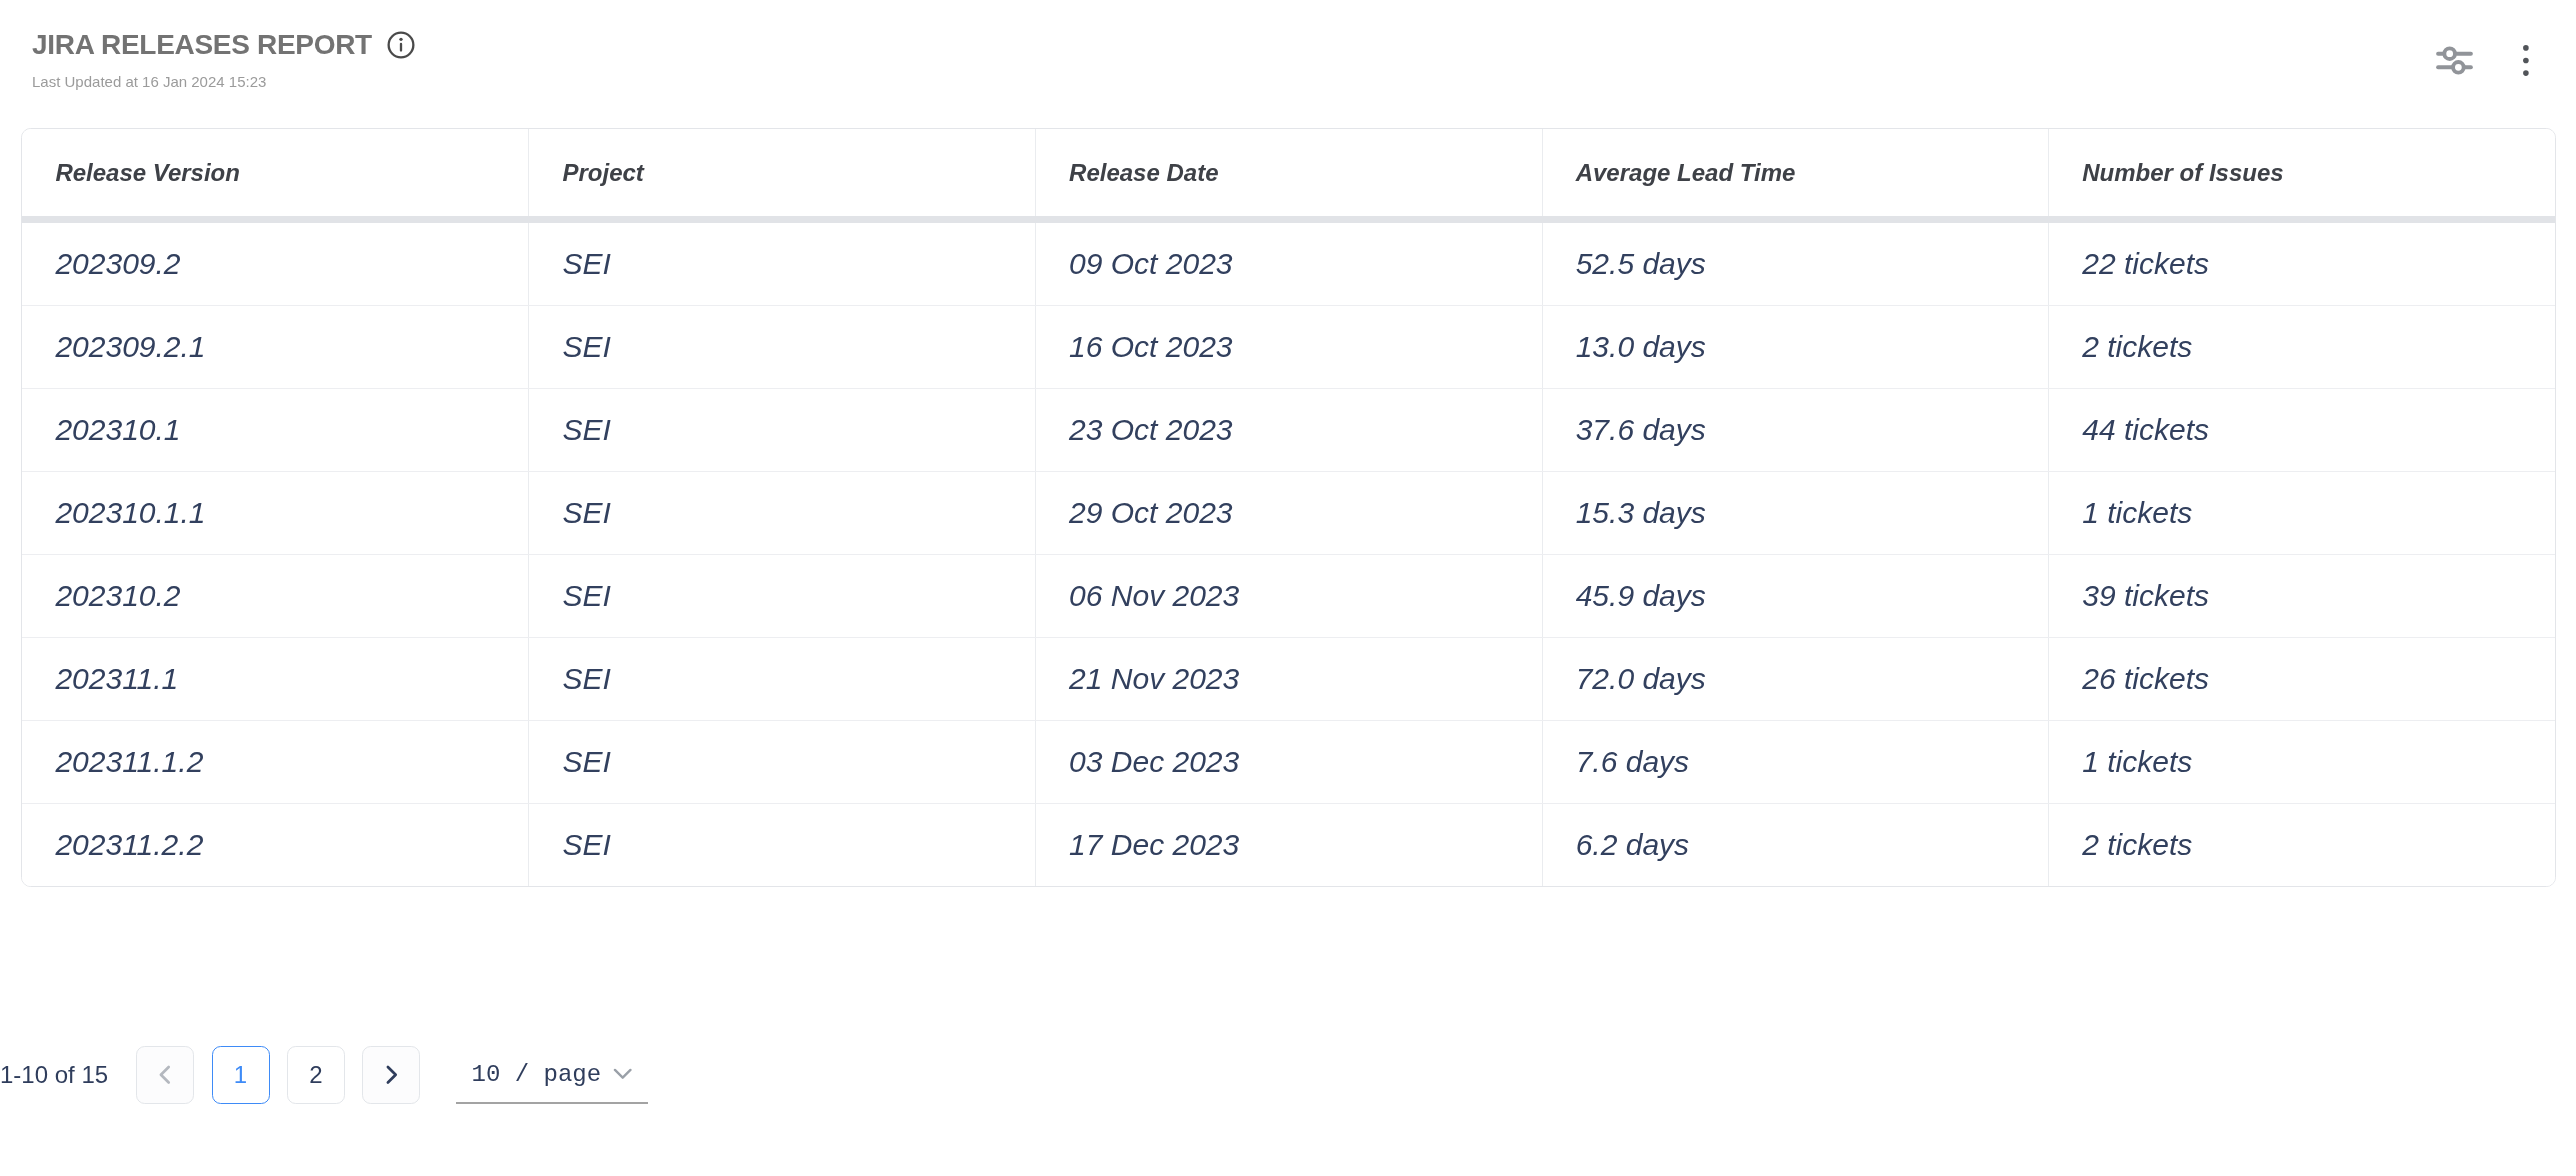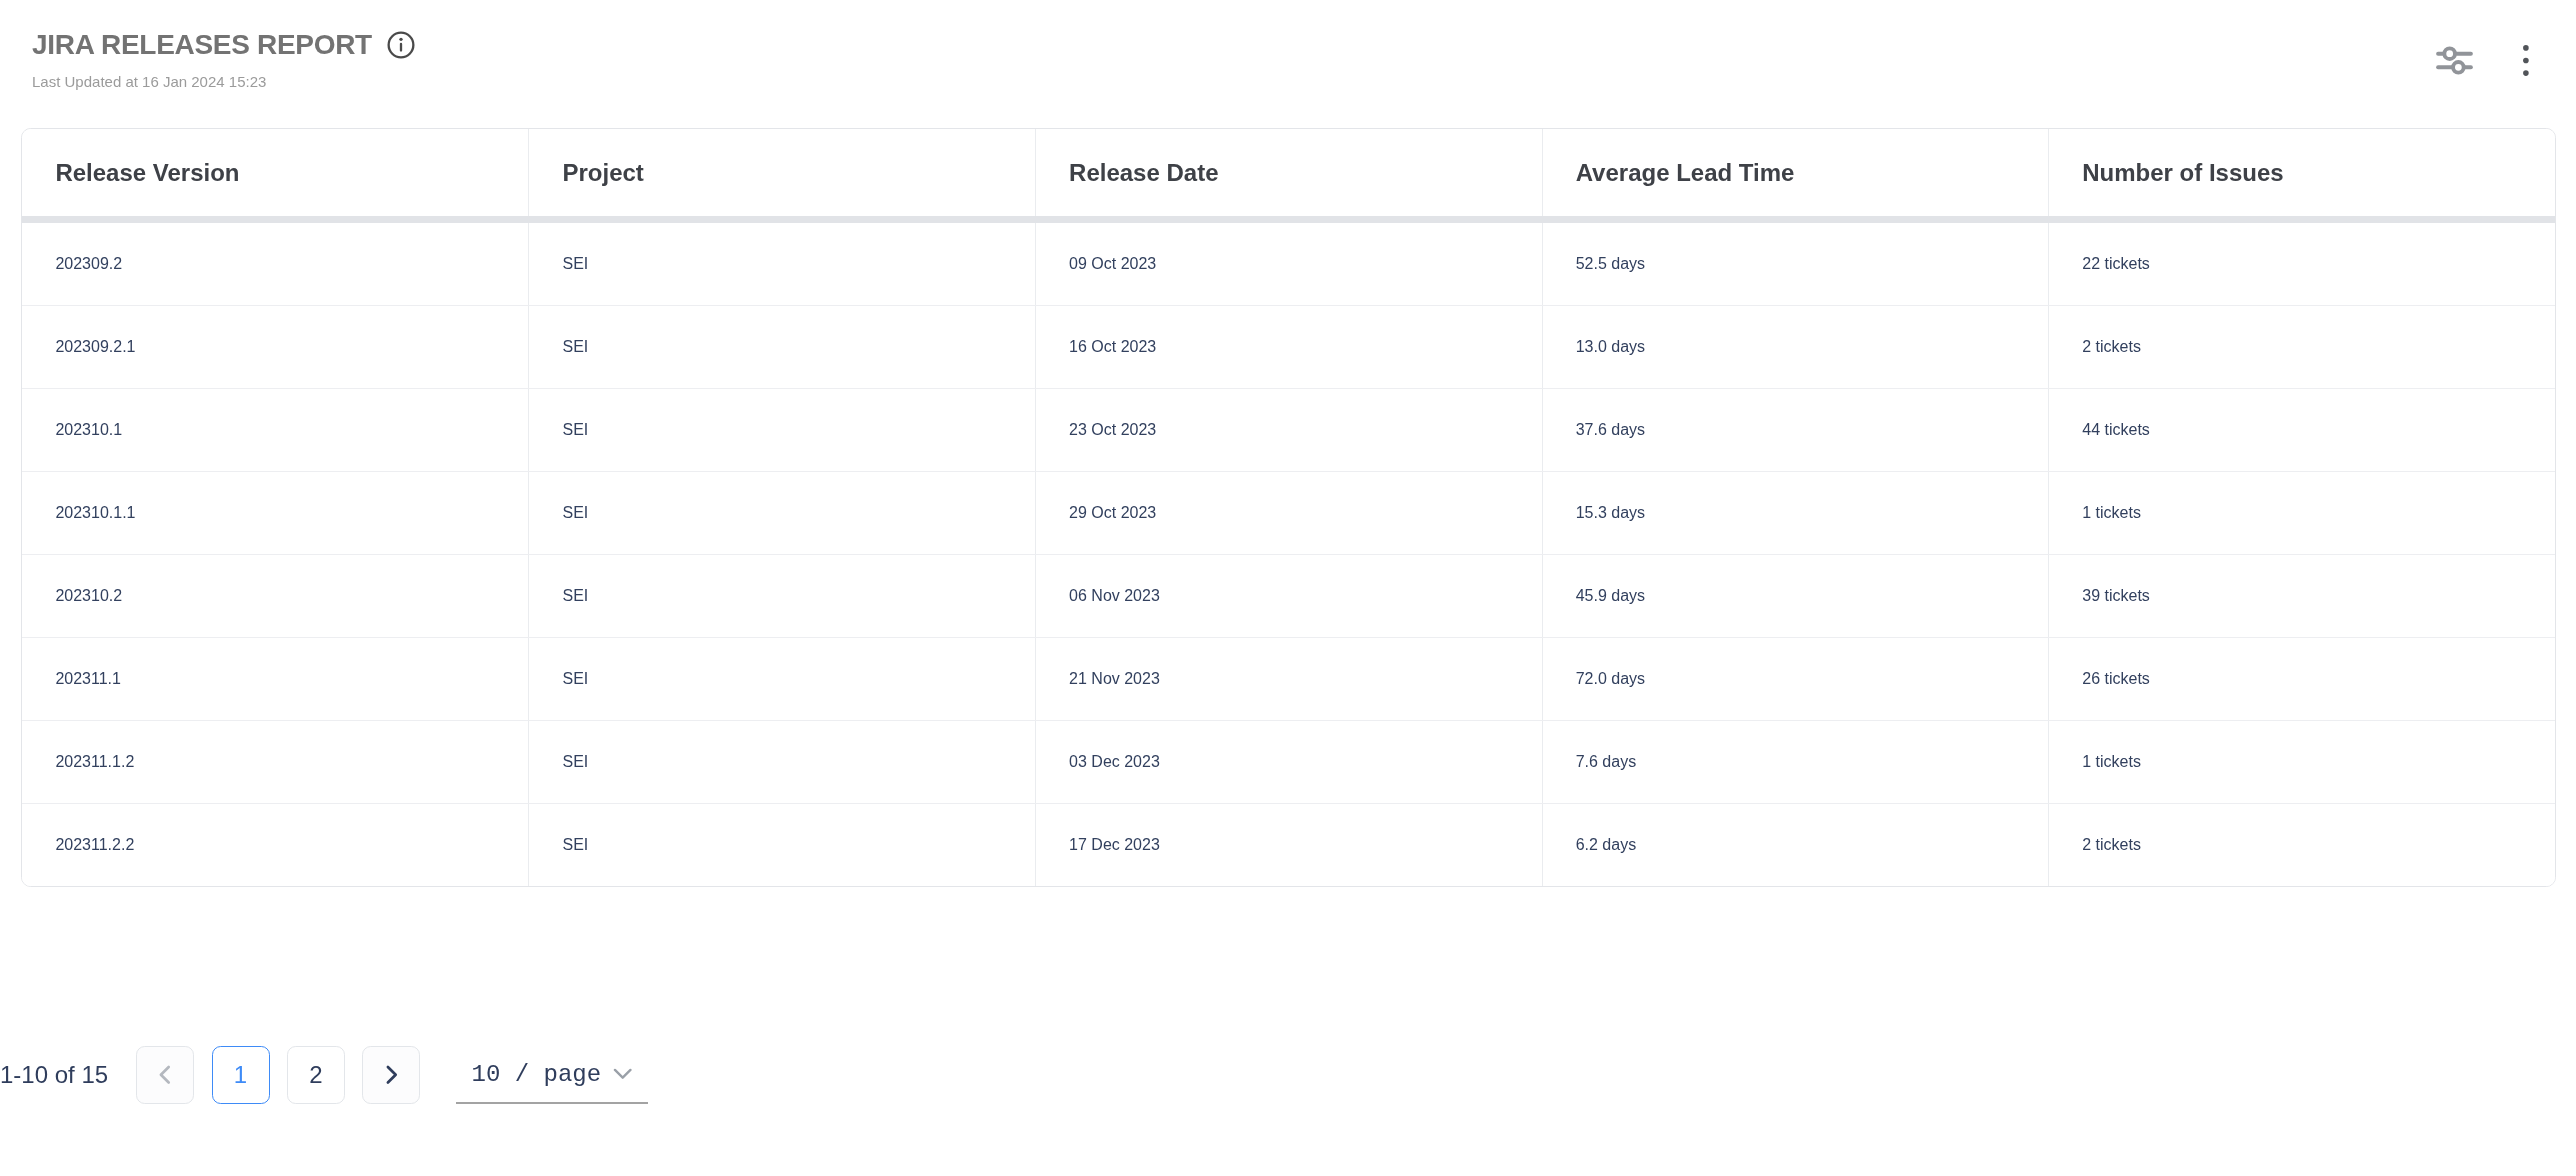--- a/index.html
+++ b/index.html
@@ -36,38 +36,38 @@
   .icon-btn {
     width:50px; height:50px;
     display:flex; align-items:center; justify-content:center;
     background:none; border:none; padding:0; cursor:pointer;
   }
 
   
   .table-card {
     position:absolute; left:21.4px; top:128px; width:2535px;
     border:1.9px solid #e3e5e9; border-radius:9.7px;
-    overflow:hidden; background:#fff; box-sizing:border-box;
+    overflow:hidden; background:#fff; box-sizing:border-box;font-style:italic;
   }
   table.report-table {
     width:100%; border-collapse:collapse; table-layout:fixed;
   }
   .report-table th {
     height:87px; text-align:left; vertical-align:middle;
     padding:0 19.4px 0 33px;
     font-size:24px; font-weight:700; color:#3e4147;
     border-bottom:7.8px solid #e1e3e7;
     border-right:1.9px solid #eaecef;
     background:#fff;
   }
   .report-table th:last-child { border-right:none; }
   .report-table td {
     height:82px; vertical-align:middle;
     padding:0 19.4px 0 33px;
-    font-size:16px; font-weight:400; color:#32405e;
+    font-size:30px; font-weight:400; color:#32405e;
     border-bottom:1.9px solid #edeef1;
     border-right:1.9px solid #eaecef;
     background:#fff;
   }
   .report-table td:last-child { border-right:none; }
   .report-table tr:last-child td { border-bottom:none; }
 
   
   .pagination {
     position:absolute; left:0; right:0; top:1046px; height:58px;

